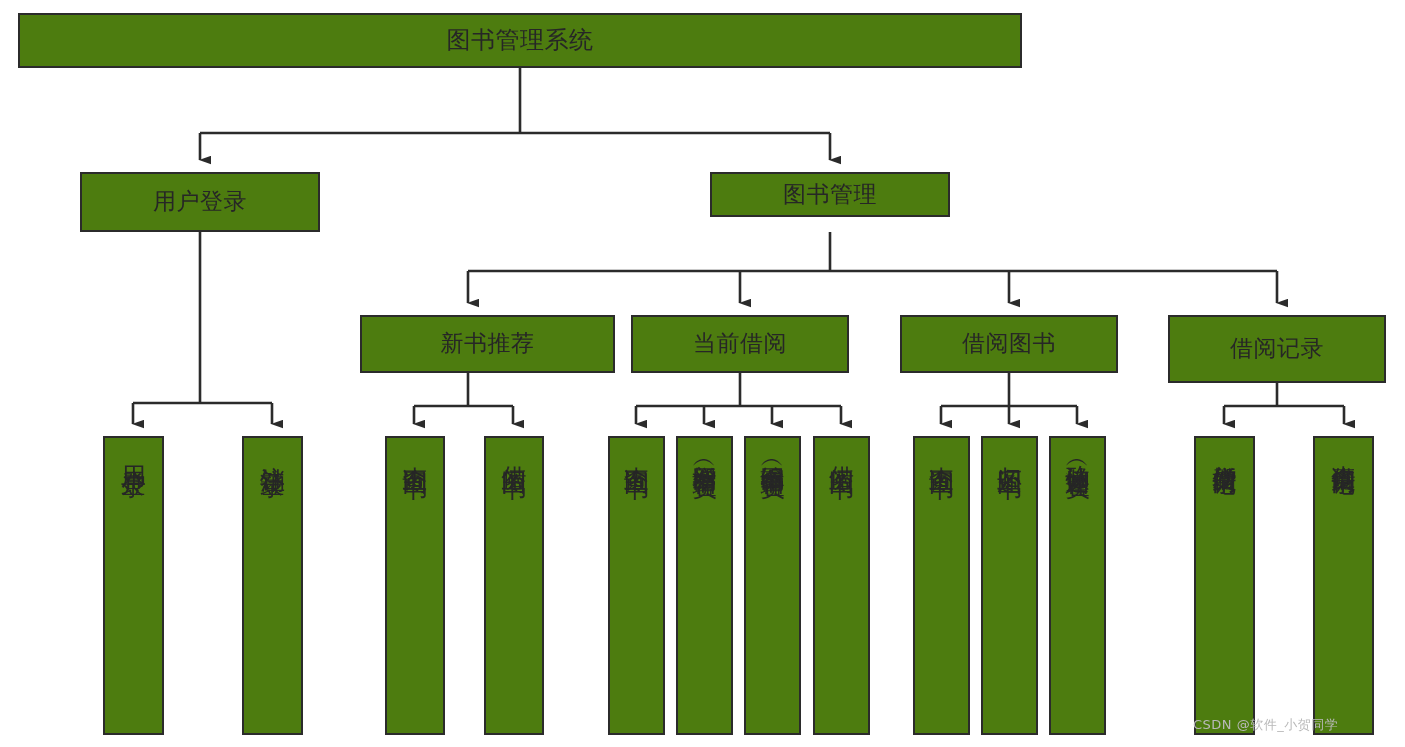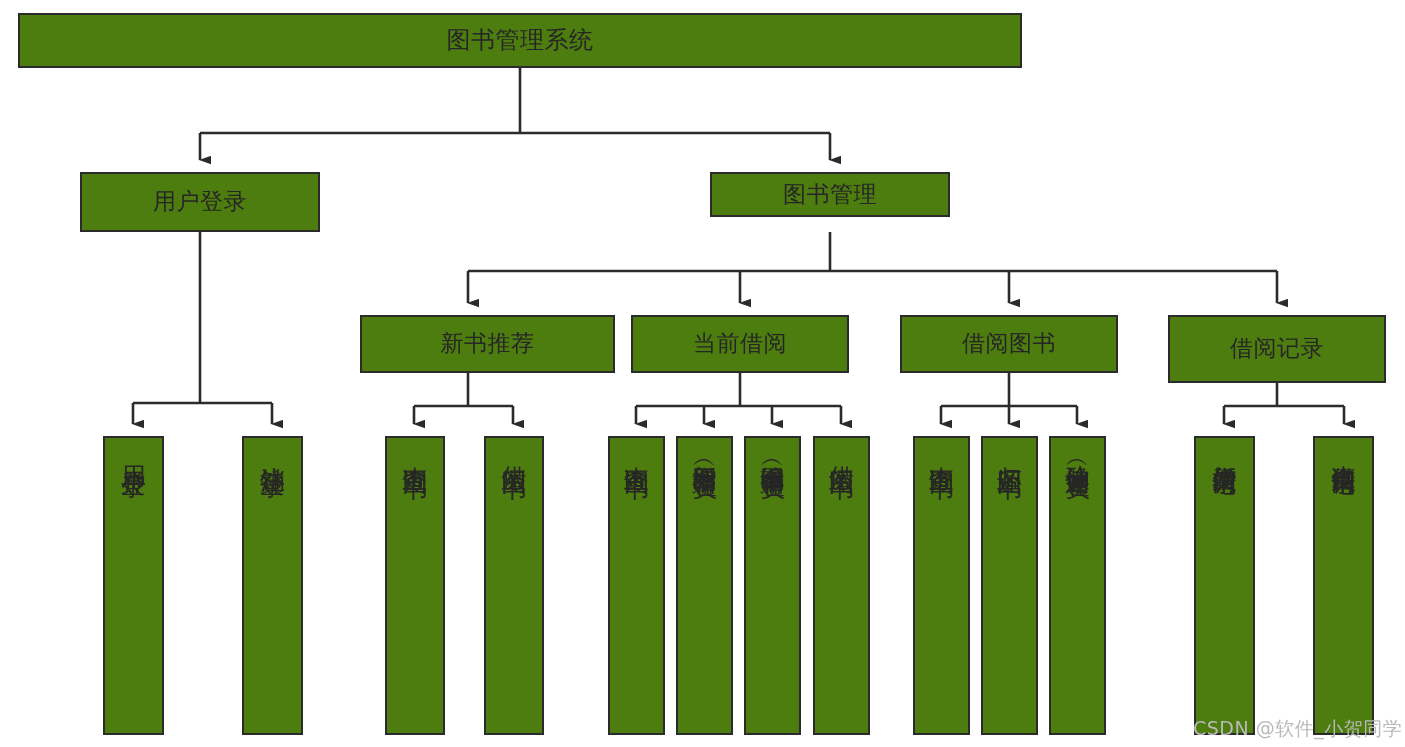--- a/index.html
+++ b/index.html
@@ -60,21 +60,21 @@
     letter-spacing: 3px;
     line-height: 1;
   }
   .node.vert.mid .lbl {
     font-size: 24px;
     letter-spacing: 1.5px;
   }
   .watermark {
     position: absolute;
     color: #b9b9b9;
-    font-size: 19px;
+    font-size: 13px;
     white-space: nowrap;
     letter-spacing: 0.5px;
   }
 </style>
 </head>
 <body>
 
 <div id="canvas">
 
   <svg class="wires" viewBox="0 0 1405 747" xmlns="http://www.w3.org/2000/svg">

